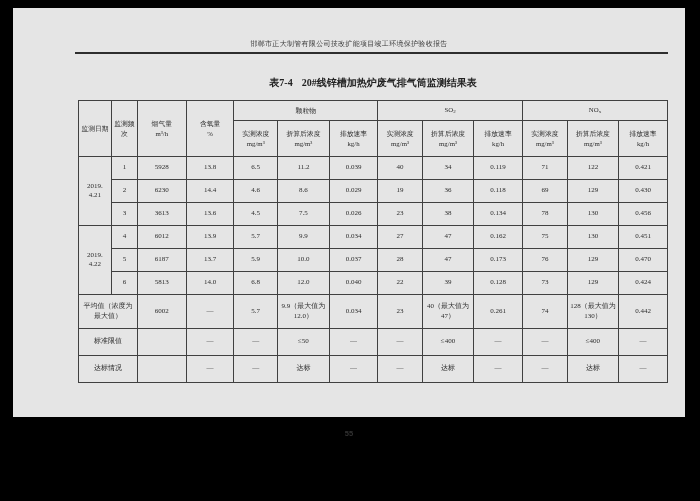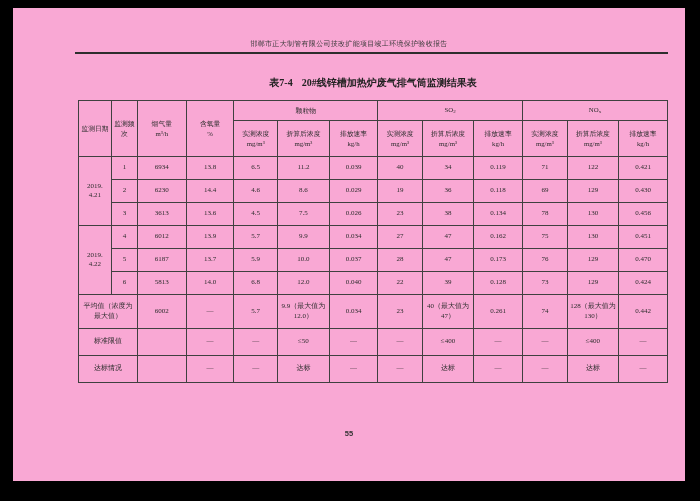--- a/index.html
+++ b/index.html
@@ -1,18 +1,18 @@
 <!DOCTYPE html>
 <html><head>
 <meta charset="utf-8">
 <style>
   html,body{margin:0;padding:0;}
   body{width:700px;height:501px;background:#000;position:relative;
        font-family:"Liberation Serif","DejaVu Serif",serif;}
-  .page{position:absolute;left:13px;top:8px;width:672px;height:473px;background:#f9a8d4;}
+  .page{position:absolute;left:13px;top:8px;width:672px;height:409px;background:#e5e5e5;}
   .doc-header-text{position:absolute;top:31px;width:100%;text-align:center;
        font-size:7px;color:#3a3a3a;letter-spacing:.3px;}
   .doc-header-rule{position:absolute;left:62px;top:44px;width:593px;height:2px;background:#2e2e2e;}
   .table-title{position:absolute;top:68px;width:100%;text-align:center;
        font-weight:bold;font-size:10px;color:#222;margin-left:24px;}
   .table-title .tlabel{margin-right:9px;}
   table.mon{position:absolute;left:65px;top:92px;width:590px;border-collapse:collapse;
        table-layout:fixed;}
   .mon th,.mon td{border:1px solid #404040;text-align:center;vertical-align:middle;
        font-weight:normal;color:#2d2d2d;padding:0 1px;font-size:7px;line-height:1.35;
@@ -111,21 +111,21 @@
           </th>
       </tr>
     </thead>
     <tbody>
       <tr class="datarow">
         <td rowspan="3">
             <div>2019.</div>
             <div>4.21</div>
           </td>
         <td>1</td>
-        <td>6934</td>
+        <td>5928</td>
         <td>13.8</td>
         <td>6.5</td>
         <td>11.2</td>
         <td>0.039</td>
         <td>40</td>
         <td>34</td>
         <td>0.119</td>
         <td>71</td>
         <td>122</td>
         <td>0.421</td>

